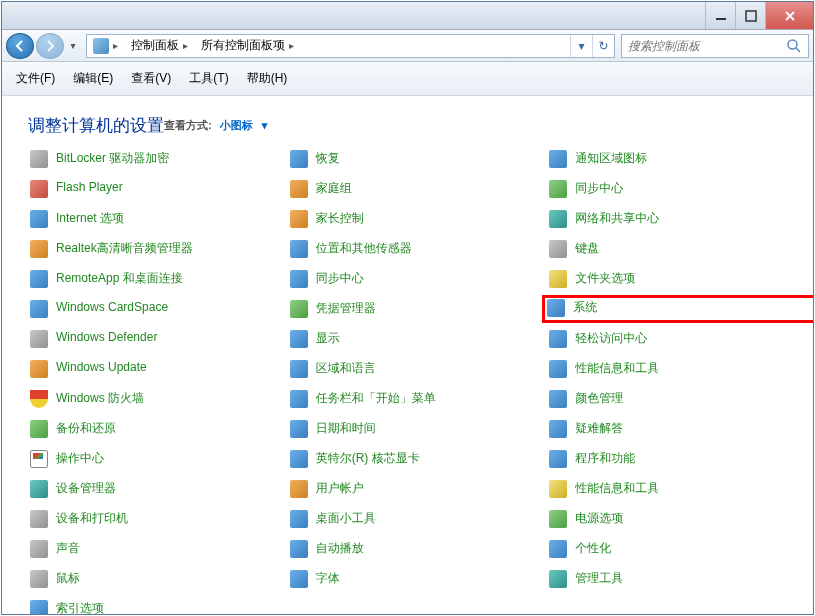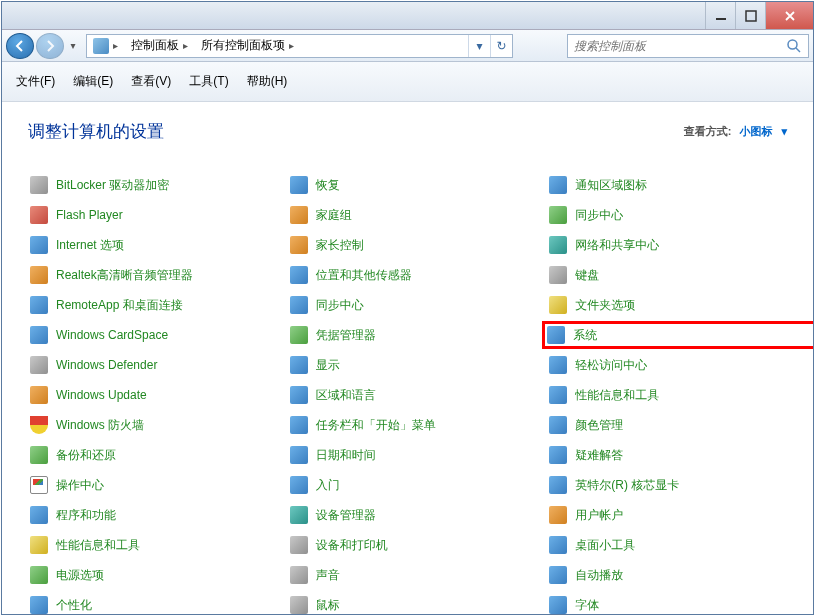--- a/index.html
+++ b/index.html
@@ -19,35 +19,35 @@
     .navbtn svg { width: 14px; height: 14px; fill: #fff; }
     .nav-drop { width: 14px; height: 20px; display: flex; align-items: center; justify-content: center; }
     
     .address { flex: 1; height: 24px; background: #fff; border: 1px solid #9fb4cc; display: flex; align-items: center; margin: 0 4px; }
     .addr-seg { padding: 0 6px; display: flex; align-items: center; gap: 4px; height: 100%; border-right: 1px solid transparent; }
     .addr-icon { width: 16px; height: 16px; background: linear-gradient(135deg, #8fc4e8, #4a8cc4); border-radius: 2px; }
     .chev { color: #555; font-size: 10px; }
     .addr-end { margin-left: auto; display: flex; }
     .addr-btn { width: 22px; height: 22px; display: flex; align-items: center; justify-content: center; border-left: 1px solid #cdd9e8; color: #3a6aa0; }
     
-    .search { width: 242px; height: 24px; background: #fff; border: 1px solid #9fb4cc; display: flex; align-items: center; padding: 0 6px; margin-left: 48px; }
+    .search { width: 188px; height: 24px; background: #fff; border: 1px solid #9fb4cc; display: flex; align-items: center; padding: 0 6px; }
     .search input { flex: 1; border: none; outline: none; font-style: italic; color: #888; font-size: 12px; }
     .search-icon { width: 16px; height: 16px; color: #5a8bc0; }
     
-    .menubar { height: 40px; background: linear-gradient(to bottom, #f7fafd, #e8eef5); display: flex; align-items: center; padding: 0 6px; gap: 2px; border-bottom: 1px solid #d0d8e2; }
+    .menubar { height: 34px; background: linear-gradient(to bottom, #f7fafd, #e8eef5); display: flex; align-items: center; padding: 0 6px; gap: 2px; border-bottom: 1px solid #d0d8e2; }
     .menu-item { padding: 2px 8px; cursor: default; }
     
     .content { flex: 1; overflow: auto; padding: 18px 26px; }
-    .heading-row { display: flex; justify-content: space-between; align-items: center; margin-bottom: 32px; }
+    .heading-row { display: flex; align-items: center; margin-bottom: 12px; }
     .heading { font-size: 17px; color: #003399; }
     .viewmode { font-size: 11px; color: #555; display: flex; align-items: center; gap: 8px; font-weight: bold; }
     .viewmode-link { color: #0066cc; display: flex; align-items: center; gap: 9px; }
     
     .grid { display: grid; grid-template-columns: repeat(3, 1fr); gap: 10px 20px; }
-    .item { display: flex; align-items: center; gap: 8px; cursor: pointer; padding: 1px 2px; }
+    .item { display: flex; gap: 8px; cursor: pointer; padding: 1px 2px; }
     .item-icon { width: 18px; height: 18px; flex-shrink: 0; display: flex; align-items: center; justify-content: center; border-radius: 2px; }
     .item-label { font-size: 12px; color: #228822; }
     
     .highlight-box { border: 3px solid #ff0000; padding: 1px 40px 1px 2px; margin: -4px -43px -4px -5px; }
     
     
     .ic-blue { background: linear-gradient(135deg, #6bb0e8, #3a7ec0); }
     .ic-green { background: linear-gradient(135deg, #8fd088, #4a9e3e); }
     .ic-red { background: linear-gradient(135deg, #e88a7a, #c44a3e); }
     .ic-orange { background: linear-gradient(135deg, #f0b060, #d08020); }
@@ -265,24 +265,20 @@
         <div class="item">
           <div class="item-icon ic-blue"></div>
           <span class="item-label">疑难解答</span>
         </div>
         <div class="item">
           <div class="item-icon ic-flag"></div>
           <span class="item-label">操作中心</span>
         </div>
         <div class="item">
           <div class="item-icon ic-blue"></div>
-          <span class="item-label">入门</span>
-        </div>
-        <div class="item">
-          <div class="item-icon ic-blue"></div>
           <span class="item-label">英特尔(R) 核芯显卡</span>
         </div>
         <div class="item">
           <div class="item-icon ic-blue"></div>
           <span class="item-label">程序和功能</span>
         </div>
         <div class="item">
           <div class="item-icon ic-teal"></div>
           <span class="item-label">设备管理器</span>
         </div>

